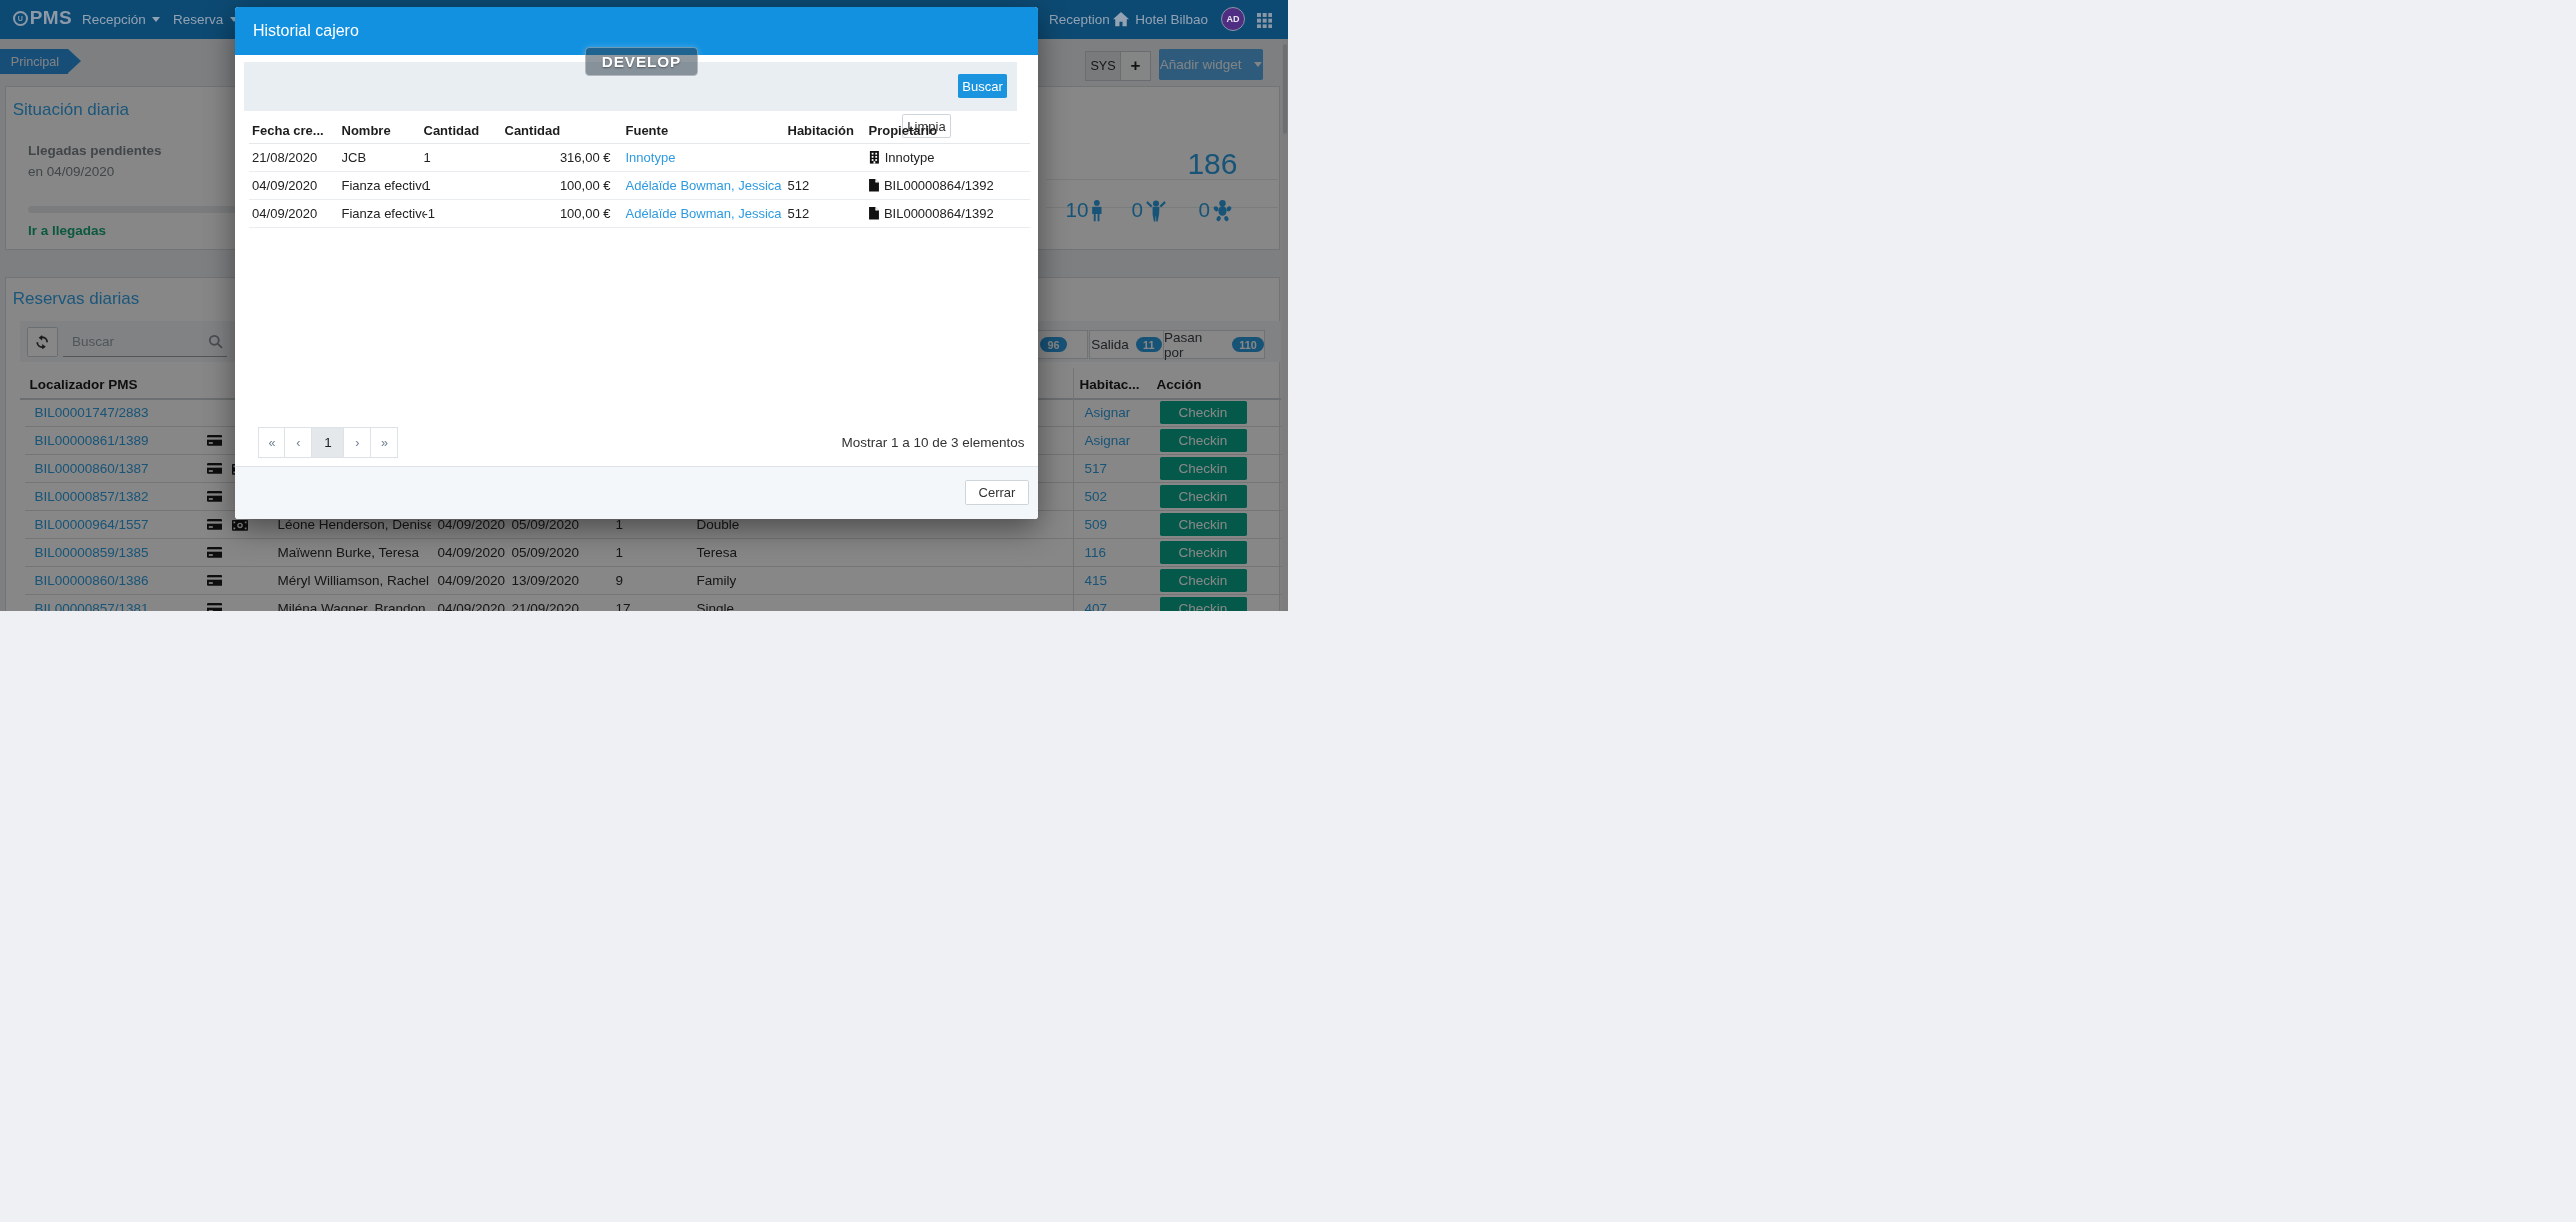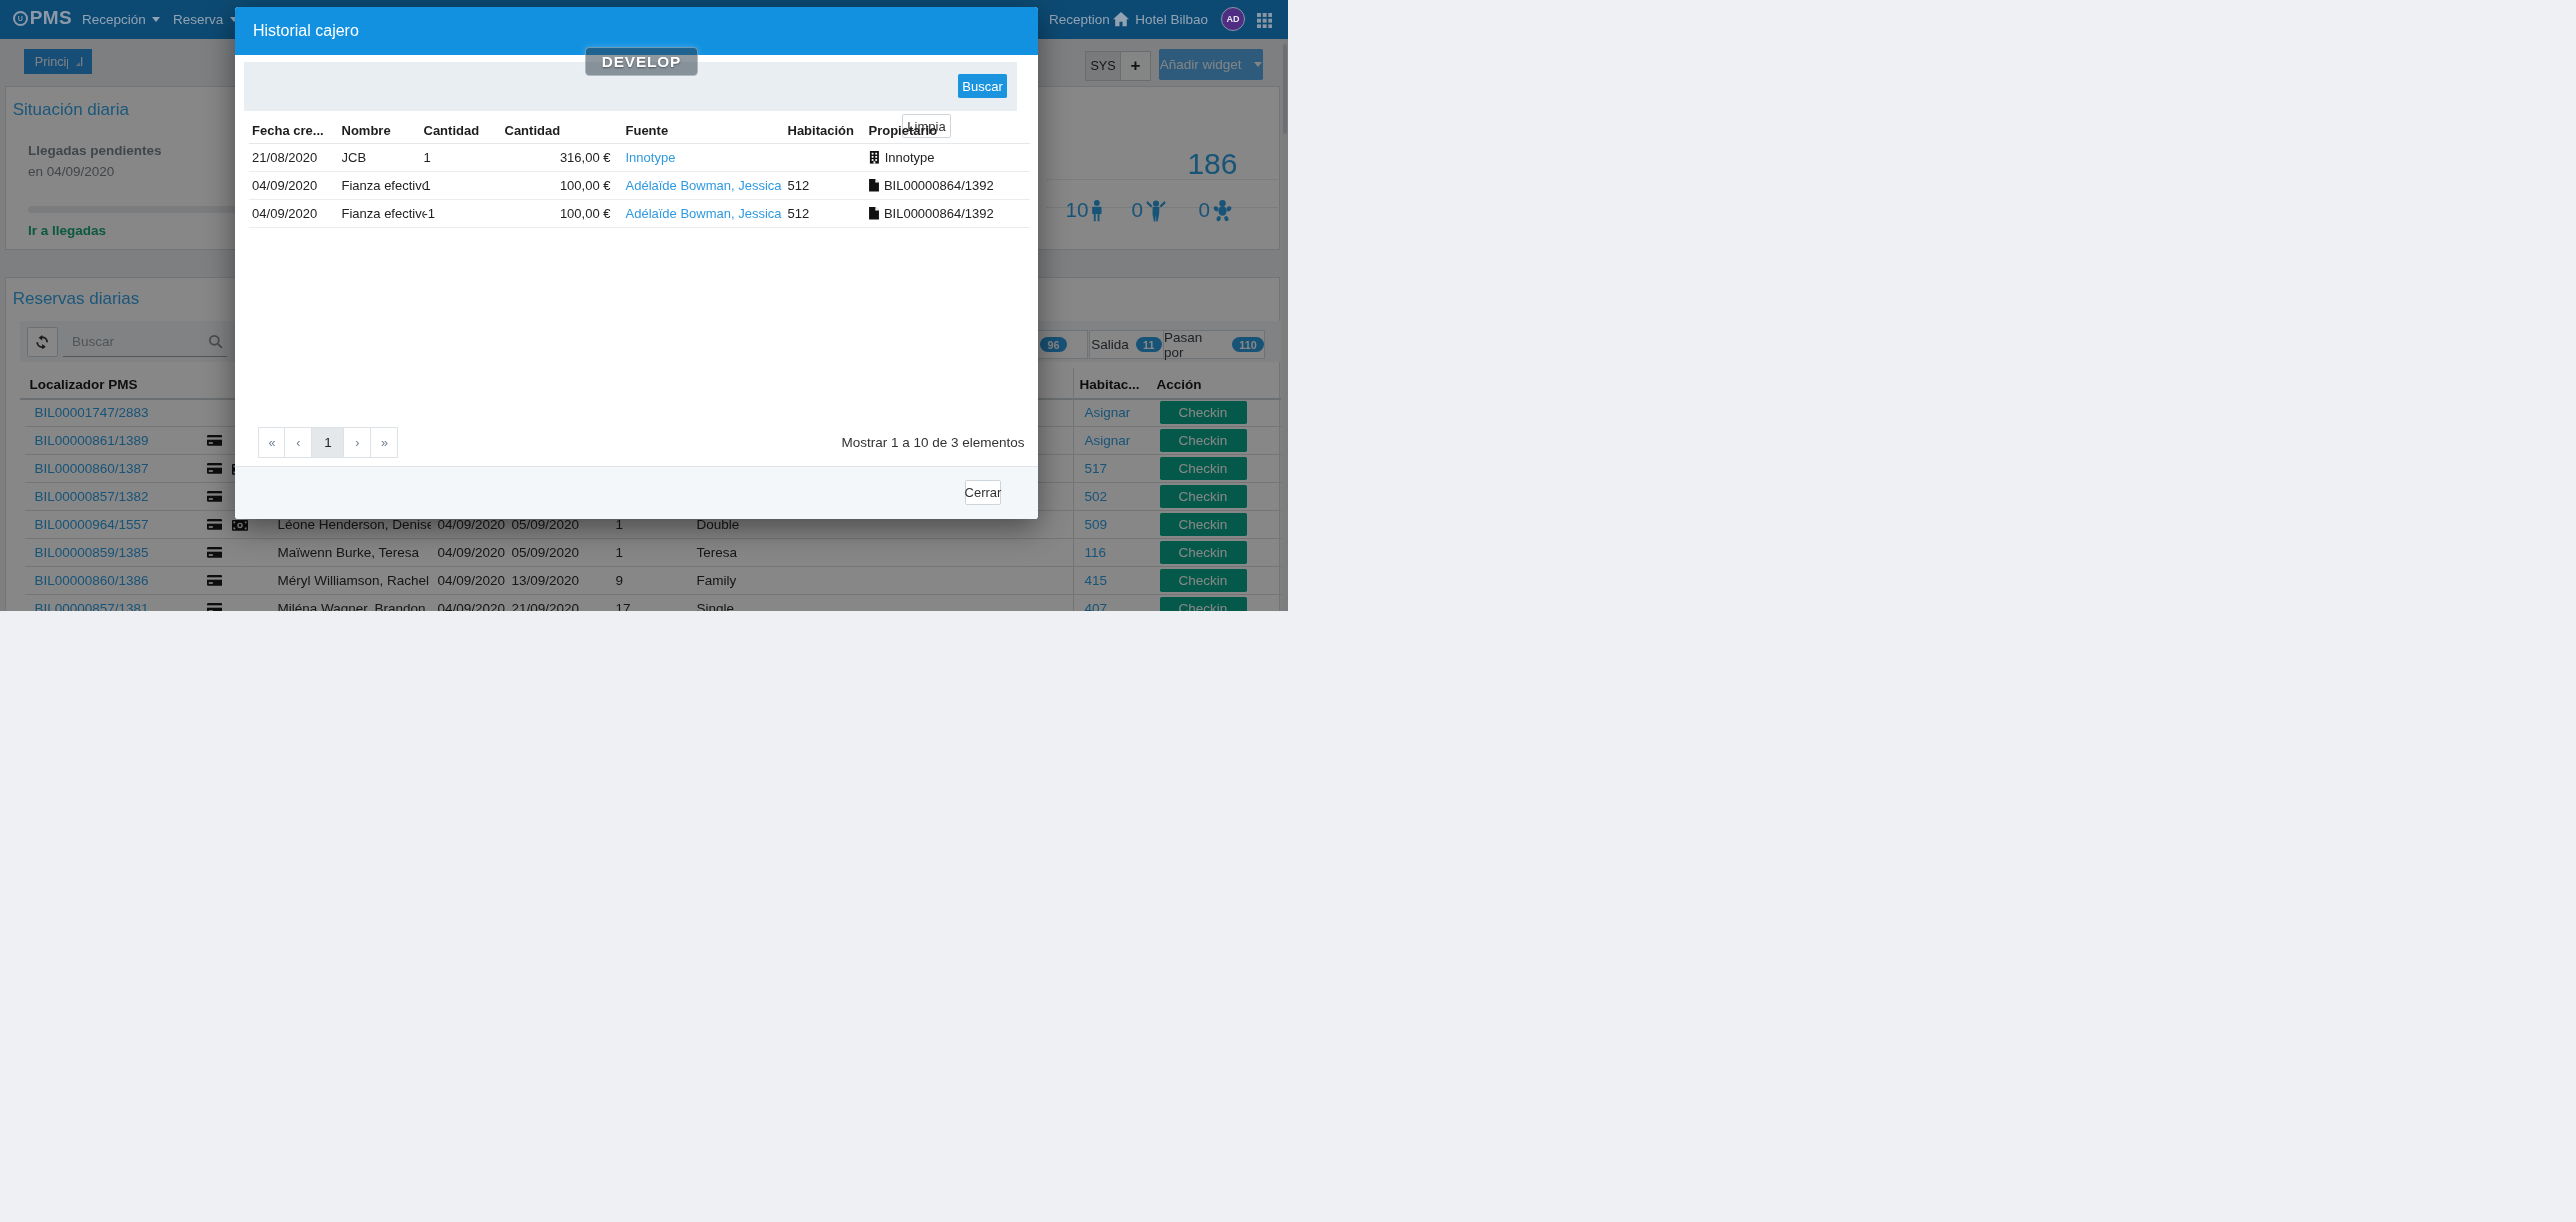--- a/index.html
+++ b/index.html
@@ -12,21 +12,21 @@
   .brand { position:absolute; left:12.6px; top:7.2px; display:flex; align-items:center; gap:1.8px; color:#8c99a8; }
   .brand-circle { width:15.3px; height:15.3px; border:2.7px solid #8c99a8; border-radius:50%; display:flex; align-items:center; justify-content:center; font-size:7.2px; font-weight:bold; color:#8c99a8; }
   .brand-text { font-size:19px; font-weight:bold; letter-spacing:0.4px; }
   .nav-item { position:absolute; top:0; height:39px; display:flex; align-items:center; gap:6.3px; color:#93a3b3; font-size:13.5px; cursor:pointer; }
   .caret { width:0; height:0; border-left:4.5px solid transparent; border-right:4.5px solid transparent; border-top:5.4px solid #93a3b3; }
   .avatar { position:absolute; left:1221px; top:7.2px; width:24px; height:24px; border-radius:50%; background:#4f2d82; border:1.8px solid #8a97a5; color:#e8e4f0; font-size:9px; font-weight:bold; display:flex; align-items:center; justify-content:center; }
   .grid-icon { position:absolute; left:1257px; top:12.6px; }
 
   
   .bg { position:absolute; inset:0; z-index:10; }
-  .breadcrumb { position:absolute; left:0; top:49px; height:25px; background:#2c93e2; color:#f2f6fa; font-size:12.6px; display:flex; align-items:center; padding:0 9px 0 10.8px;margin-left:24px; }
+  .breadcrumb { position:absolute; left:0; top:49px; height:25px; background:#2c93e2; color:#f2f6fa; font-size:12.6px; display:flex; align-items:center; padding:0 9px 0 10.8px; }
   .breadcrumb-arrow { position:absolute; left:68px; top:49px; width:0; height:0; border-top:12.6px solid transparent; border-bottom:12.6px solid transparent; border-left:13.5px solid #2c93e2; }
 
   .sys-tab { position:absolute; left:1085px; top:51px; width:36px; height:30px; background:#e2e6e9; border:0.9px solid #c8cdd2; color:#2b2b2b; font-size:12.6px; display:flex; align-items:center; justify-content:center; }
   .plus-tab { position:absolute; left:1120px; top:51px; width:31px; height:30px; background:#fafbfc; border:0.9px solid #c8cdd2; color:#222; font-size:17px; font-weight:bold; display:flex; align-items:center; justify-content:center; }
   .add-widget { position:absolute; left:1159px; top:49px; width:104px; height:31px; background:#58ade8; border-radius:1.8px; color:#f4f9fd; font-size:13.5px; display:flex; align-items:center; justify-content:center; gap:12.6px; }
   .add-widget .caret { border-top-color:#f4f9fd; }
 
   .panel { position:absolute; background:#fff; border:0.9px solid #d9dcdf; }
   .panel-title { color:#35a5e8; font-size:17px; }
 
@@ -100,21 +100,21 @@
   .c-prop { left:620px; display:flex; align-items:center; gap:5.4px; }
 
   .pagination { position:absolute; left:23.4px; top:420px; display:flex; }
   .page-cell { height:31px; background:#fff; border:0.9px solid #dde2e6; border-left-width:0; display:flex; align-items:center; justify-content:center; color:#708090; font-size:12.6px; cursor:pointer; }
   .page-cell:first-child { border-left-width:0.9px; }
   .page-cell.num { width:32px; background:#e4e8ea; color:#222; font-size:13.5px; }
   .page-cell.arr { width:27px; }
   .summary { position:absolute; right:13.5px; top:420px; height:31px; line-height:31px; font-size:13.5px; color:#333; }
 
   .modal-footer { position:absolute; left:0; top:459px; width:100%; height:53px; background:#f4f7fa; border-top:0.9px solid #dee4e9; border-radius:0 0 3.6px 3.6px; }
-  .cerrar-btn { position:absolute; left:730px; top:12.6px; width:36px; height:25px; }
+  .cerrar-btn { position:absolute; left:730px; top:12.6px; width:64px; height:25px; }
 
   
   .develop { position:absolute; left:585px; top:47px; width:113px; height:29px; z-index:120; background:rgba(44,60,72,.52); border:0.9px solid rgba(255,255,255,.35); box-shadow:0 0 7.2px rgba(255,255,255,.22); border-radius:4.5px; display:flex; align-items:center; justify-content:center; color:#fff; font-weight:bold; font-size:15.3px; letter-spacing:0.9px; text-shadow:0 0.9px 1.8px rgba(0,0,0,.4); }
 </style>
 </head>
 <body>
 
 <div class="bg">
 
   <div class="breadcrumb">

